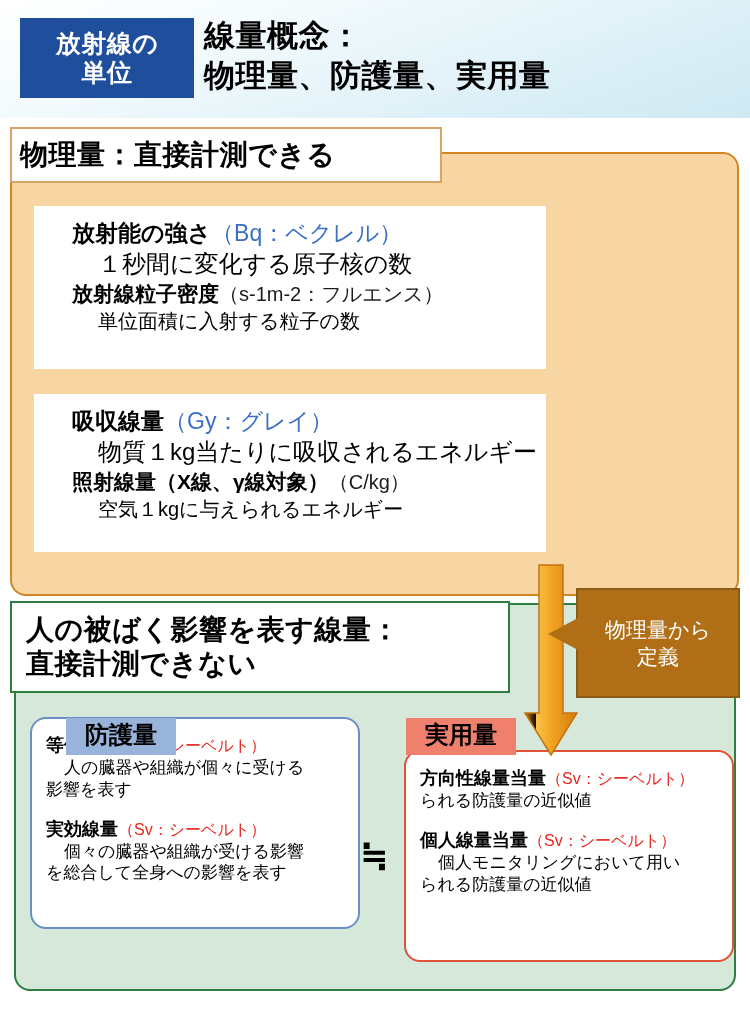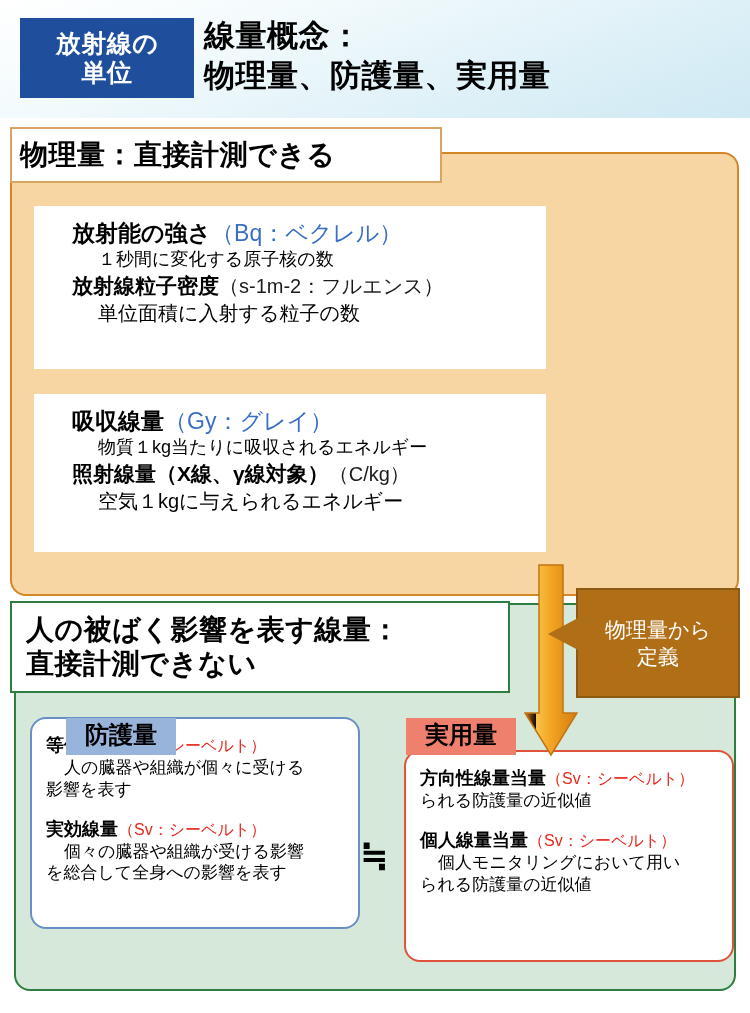--- a/index.html
+++ b/index.html
@@ -123,21 +123,21 @@
   .q-unit {
     color: #3a6fc4;
     font-weight: normal;
     font-size: 23px;
   }
   .q-unit.small {
     font-size: 20px;
     color: #1c1c1c;
   }
   .q-desc {
-    font-size: 18px;
+    font-size: 24px;
     color: #000000;
     white-space: nowrap;
   }
   .q-desc.indent {
     padding-left: 26px;
   }
   .q-desc.small {
     font-size: 20px;
   }
 

